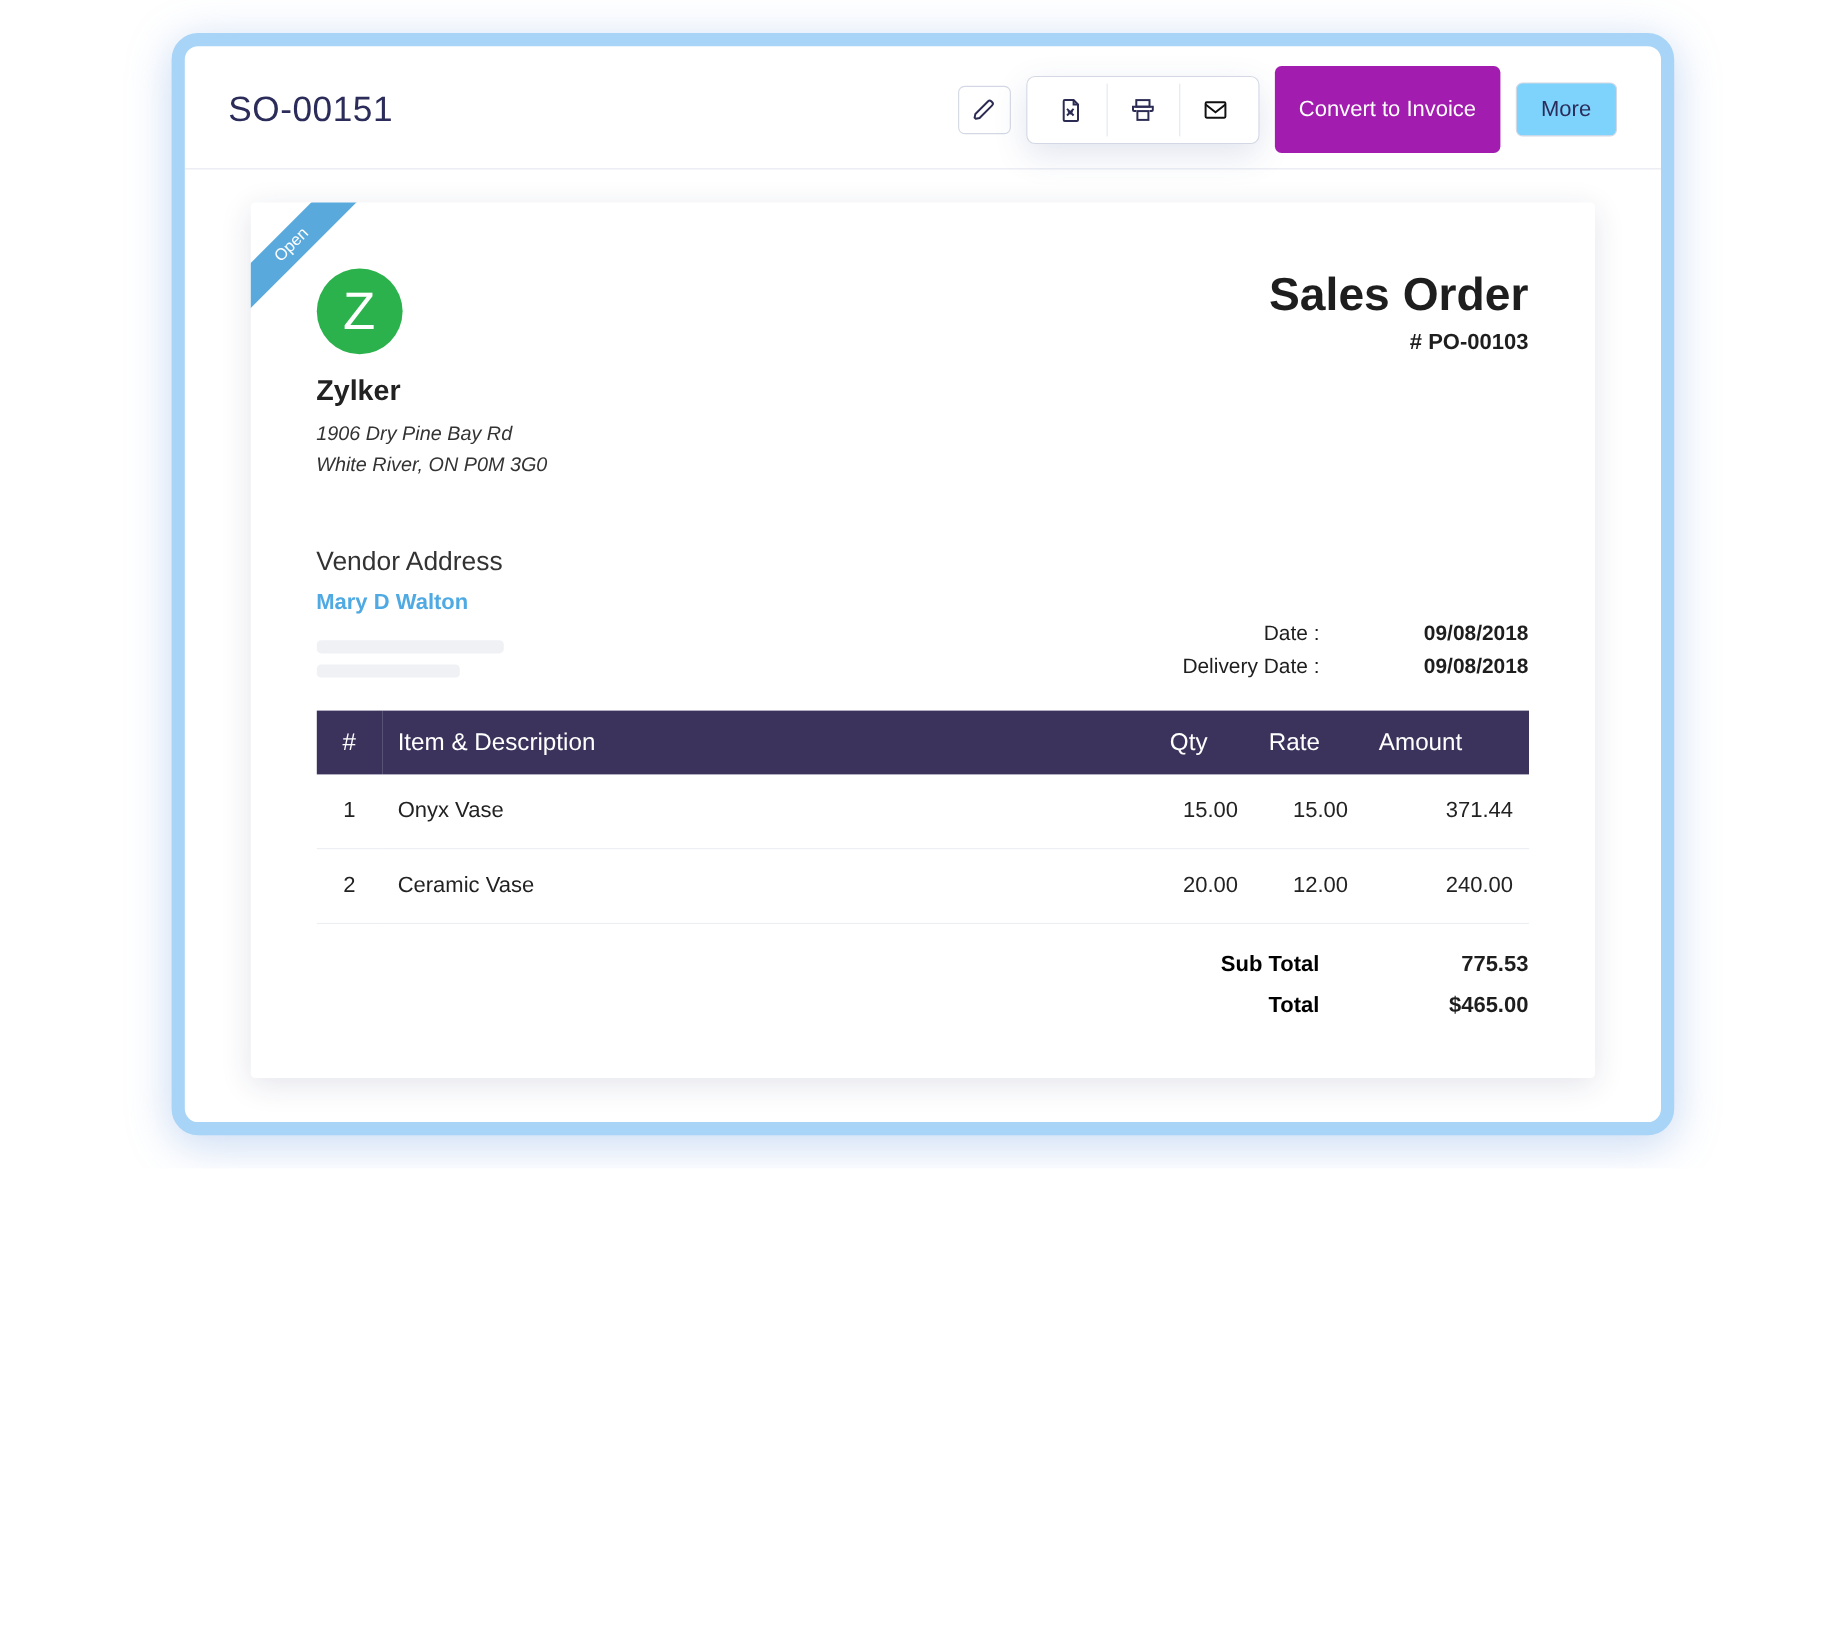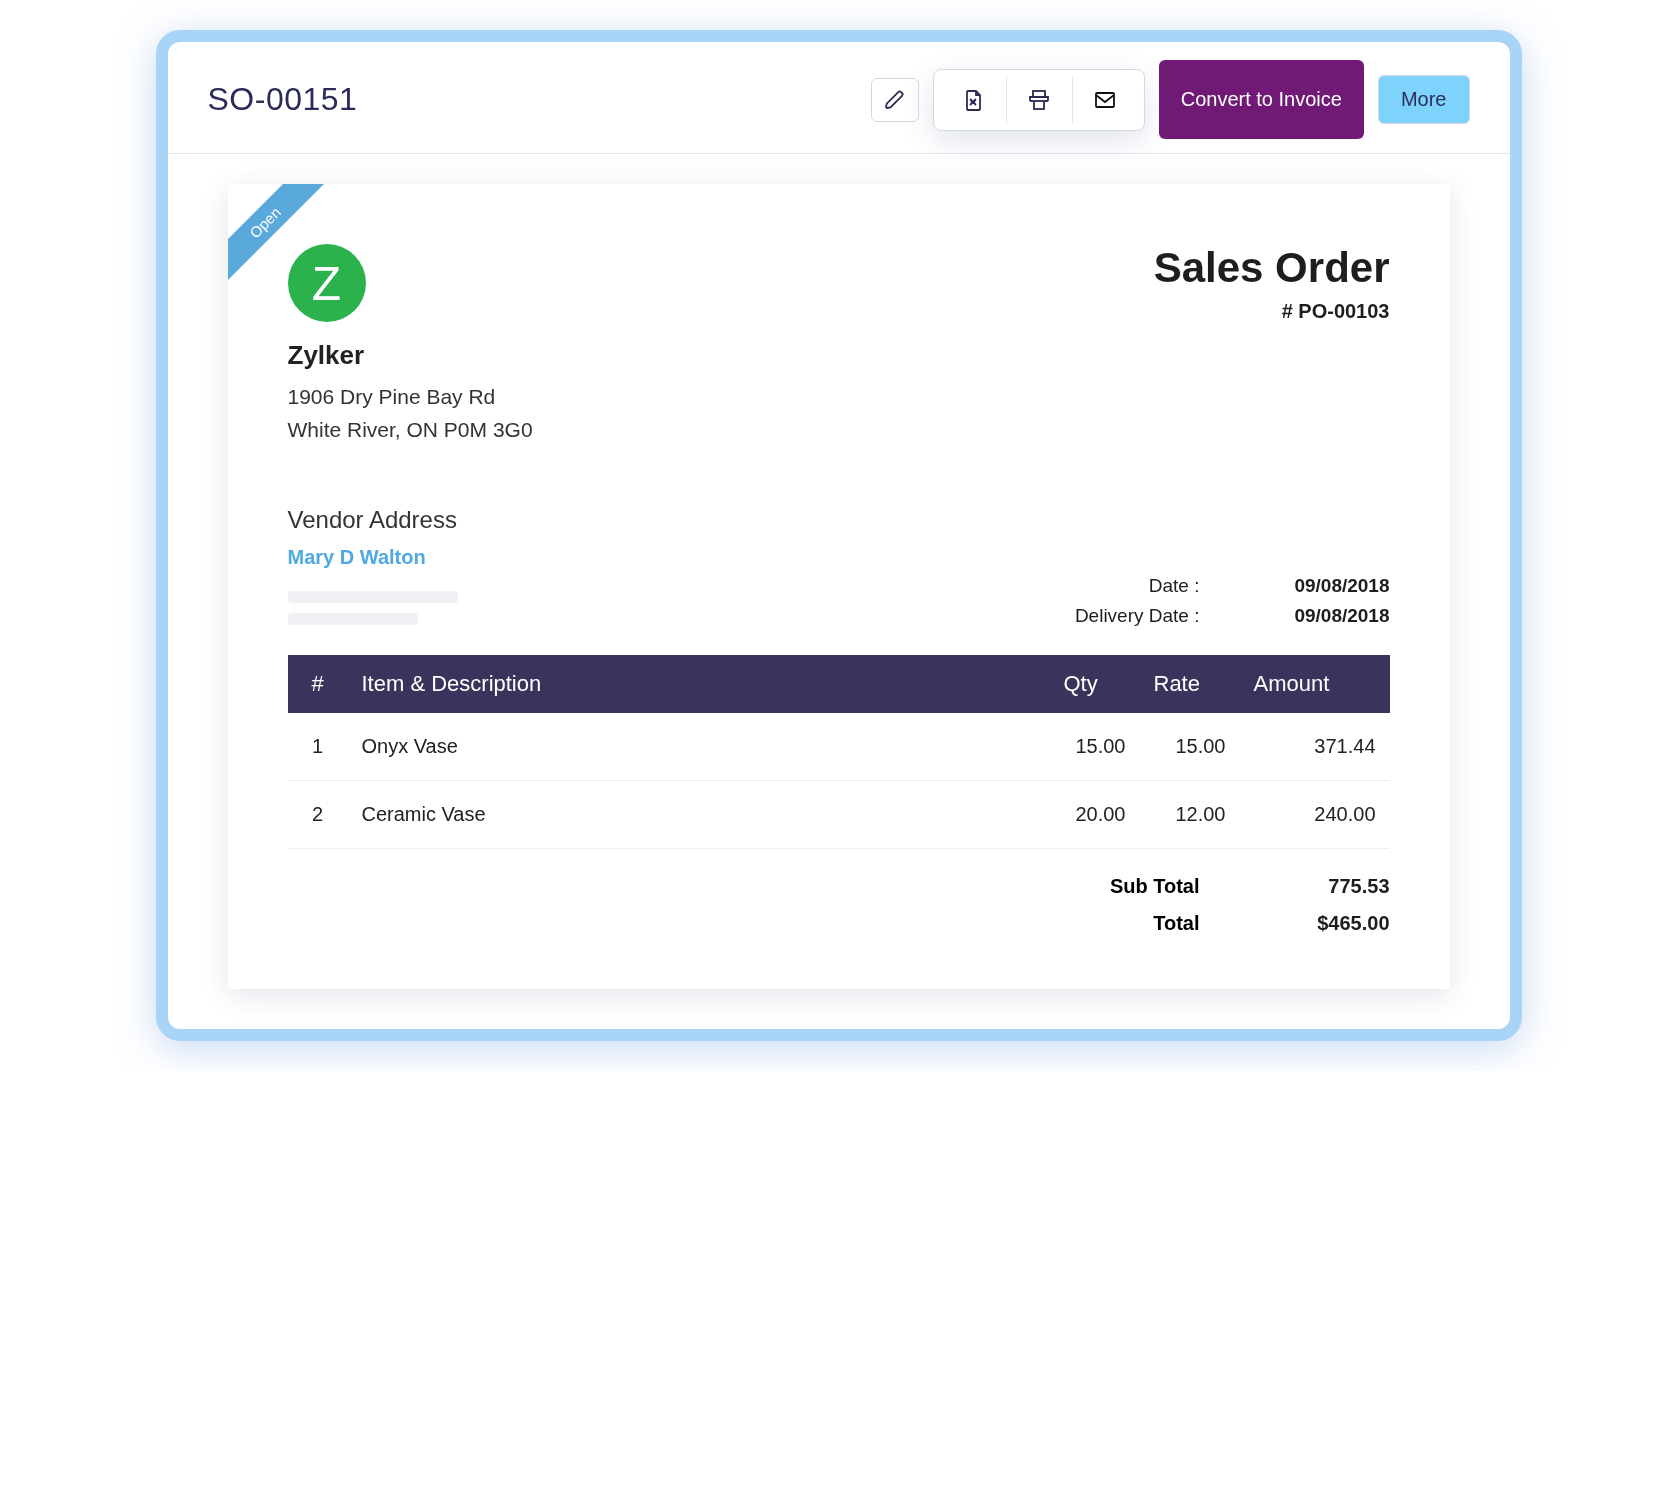--- a/index.html
+++ b/index.html
@@ -63,21 +63,21 @@
     height: 48px;
     display: flex;
     align-items: center;
     justify-content: center;
     cursor: pointer;
   }
   .icon-group .cell + .cell {
     border-left: 1px solid #e4e7ef;
   }
   .btn-primary {
-    background: #701a75;
+    background: #a21caf;
     color: #fff;
     border: none;
     border-radius: 6px;
     padding: 28px 22px;
     font-size: 20px;
     cursor: pointer;
   }
   .btn-secondary {
     background: #7dd3fc;
     color: #2c2c5a;
@@ -117,21 +117,21 @@
   .doc-head { display: flex; justify-content: space-between; align-items: flex-start; }
   .logo-col { }
   .logo {
     width: 78px; height: 78px; border-radius: 50%;
     background: #2bb24c; color: #fff; display: flex;
     align-items: center; justify-content: center;
     font-size: 48px; font-weight: 400;
     margin-bottom: 18px;
   }
   .company { font-size: 26px; font-weight: 700; color: #222; margin-bottom: 10px; }
-  .addr { font-size: 21px; color: #333; line-height: 1.55; }
+  .addr { font-size: 18px; color: #333; line-height: 1.55; font-style: italic; }
   .doc-title-col { text-align: right; }
   .doc-type { font-size: 42px; font-weight: 700; color: #1e1e1e; margin-bottom: 8px; }
   .doc-number { font-size: 20px; font-weight: 700; color: #1e1e1e; }
 
   .vendor-block { margin-top: 60px; }
   .vendor-heading { font-size: 24px; color: #333; margin-bottom: 12px; }
   .vendor-name { font-size: 20px; color: #4fa9e2; font-weight: 600; margin-bottom: 22px; }
   .placeholder {
     height: 12px; background: #f0f1f5; border-radius: 4px;
     margin-bottom: 10px;

